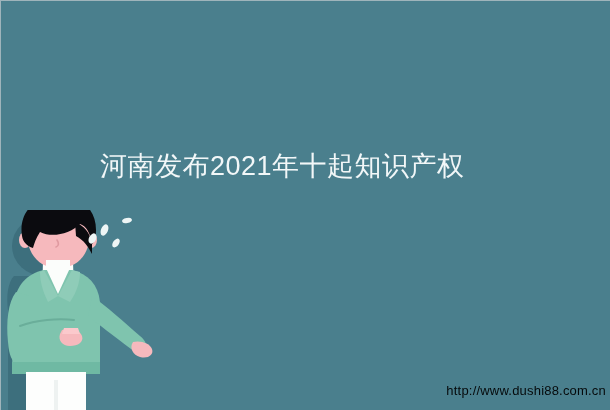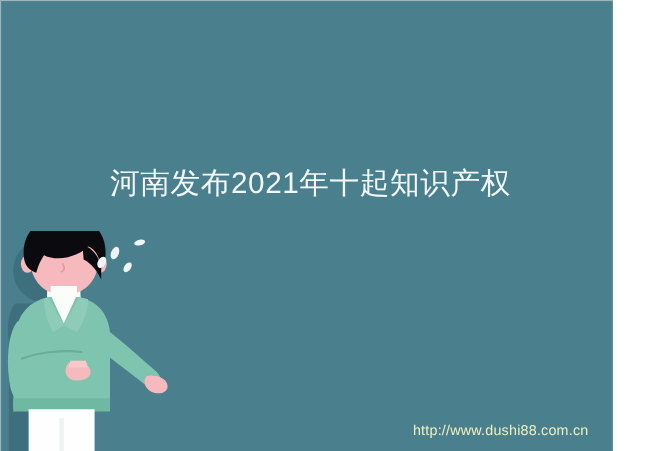--- a/index.html
+++ b/index.html
@@ -2,21 +2,21 @@
 <html><head>
 <meta charset="utf-8">
 <style>
   html, body {
     margin: 0;
     padding: 0;
     background: #ffffff;
   }
   #banner {
     position: relative;
-    width: 557px;
+    width: 610px;
     height: 410px;
     overflow: hidden;
     font-family: "Liberation Sans", "DejaVu Sans", sans-serif;
     background: #497e8c;
   }
   .bg-fill {
     position: absolute;
     inset: 0;
     background: #4a7f8d;
   }
@@ -38,23 +38,23 @@
     line-height: 40px;
     font-weight: 400;
     letter-spacing: 0.5px;
     white-space: nowrap;
   }
   .headline .line { display: block; }
 
   
   .watermark {
     position: absolute;
-    right: 22px;
+    right: 4px;
     bottom: 12px;
-    color: #fef9c3;
+    color: #000000;
     font-size: 13px;
     letter-spacing: 0.2px;
     opacity: 0.92;
   }
 
   
   .illustration {
     position: absolute;
     left: 0;
     bottom: 0;

